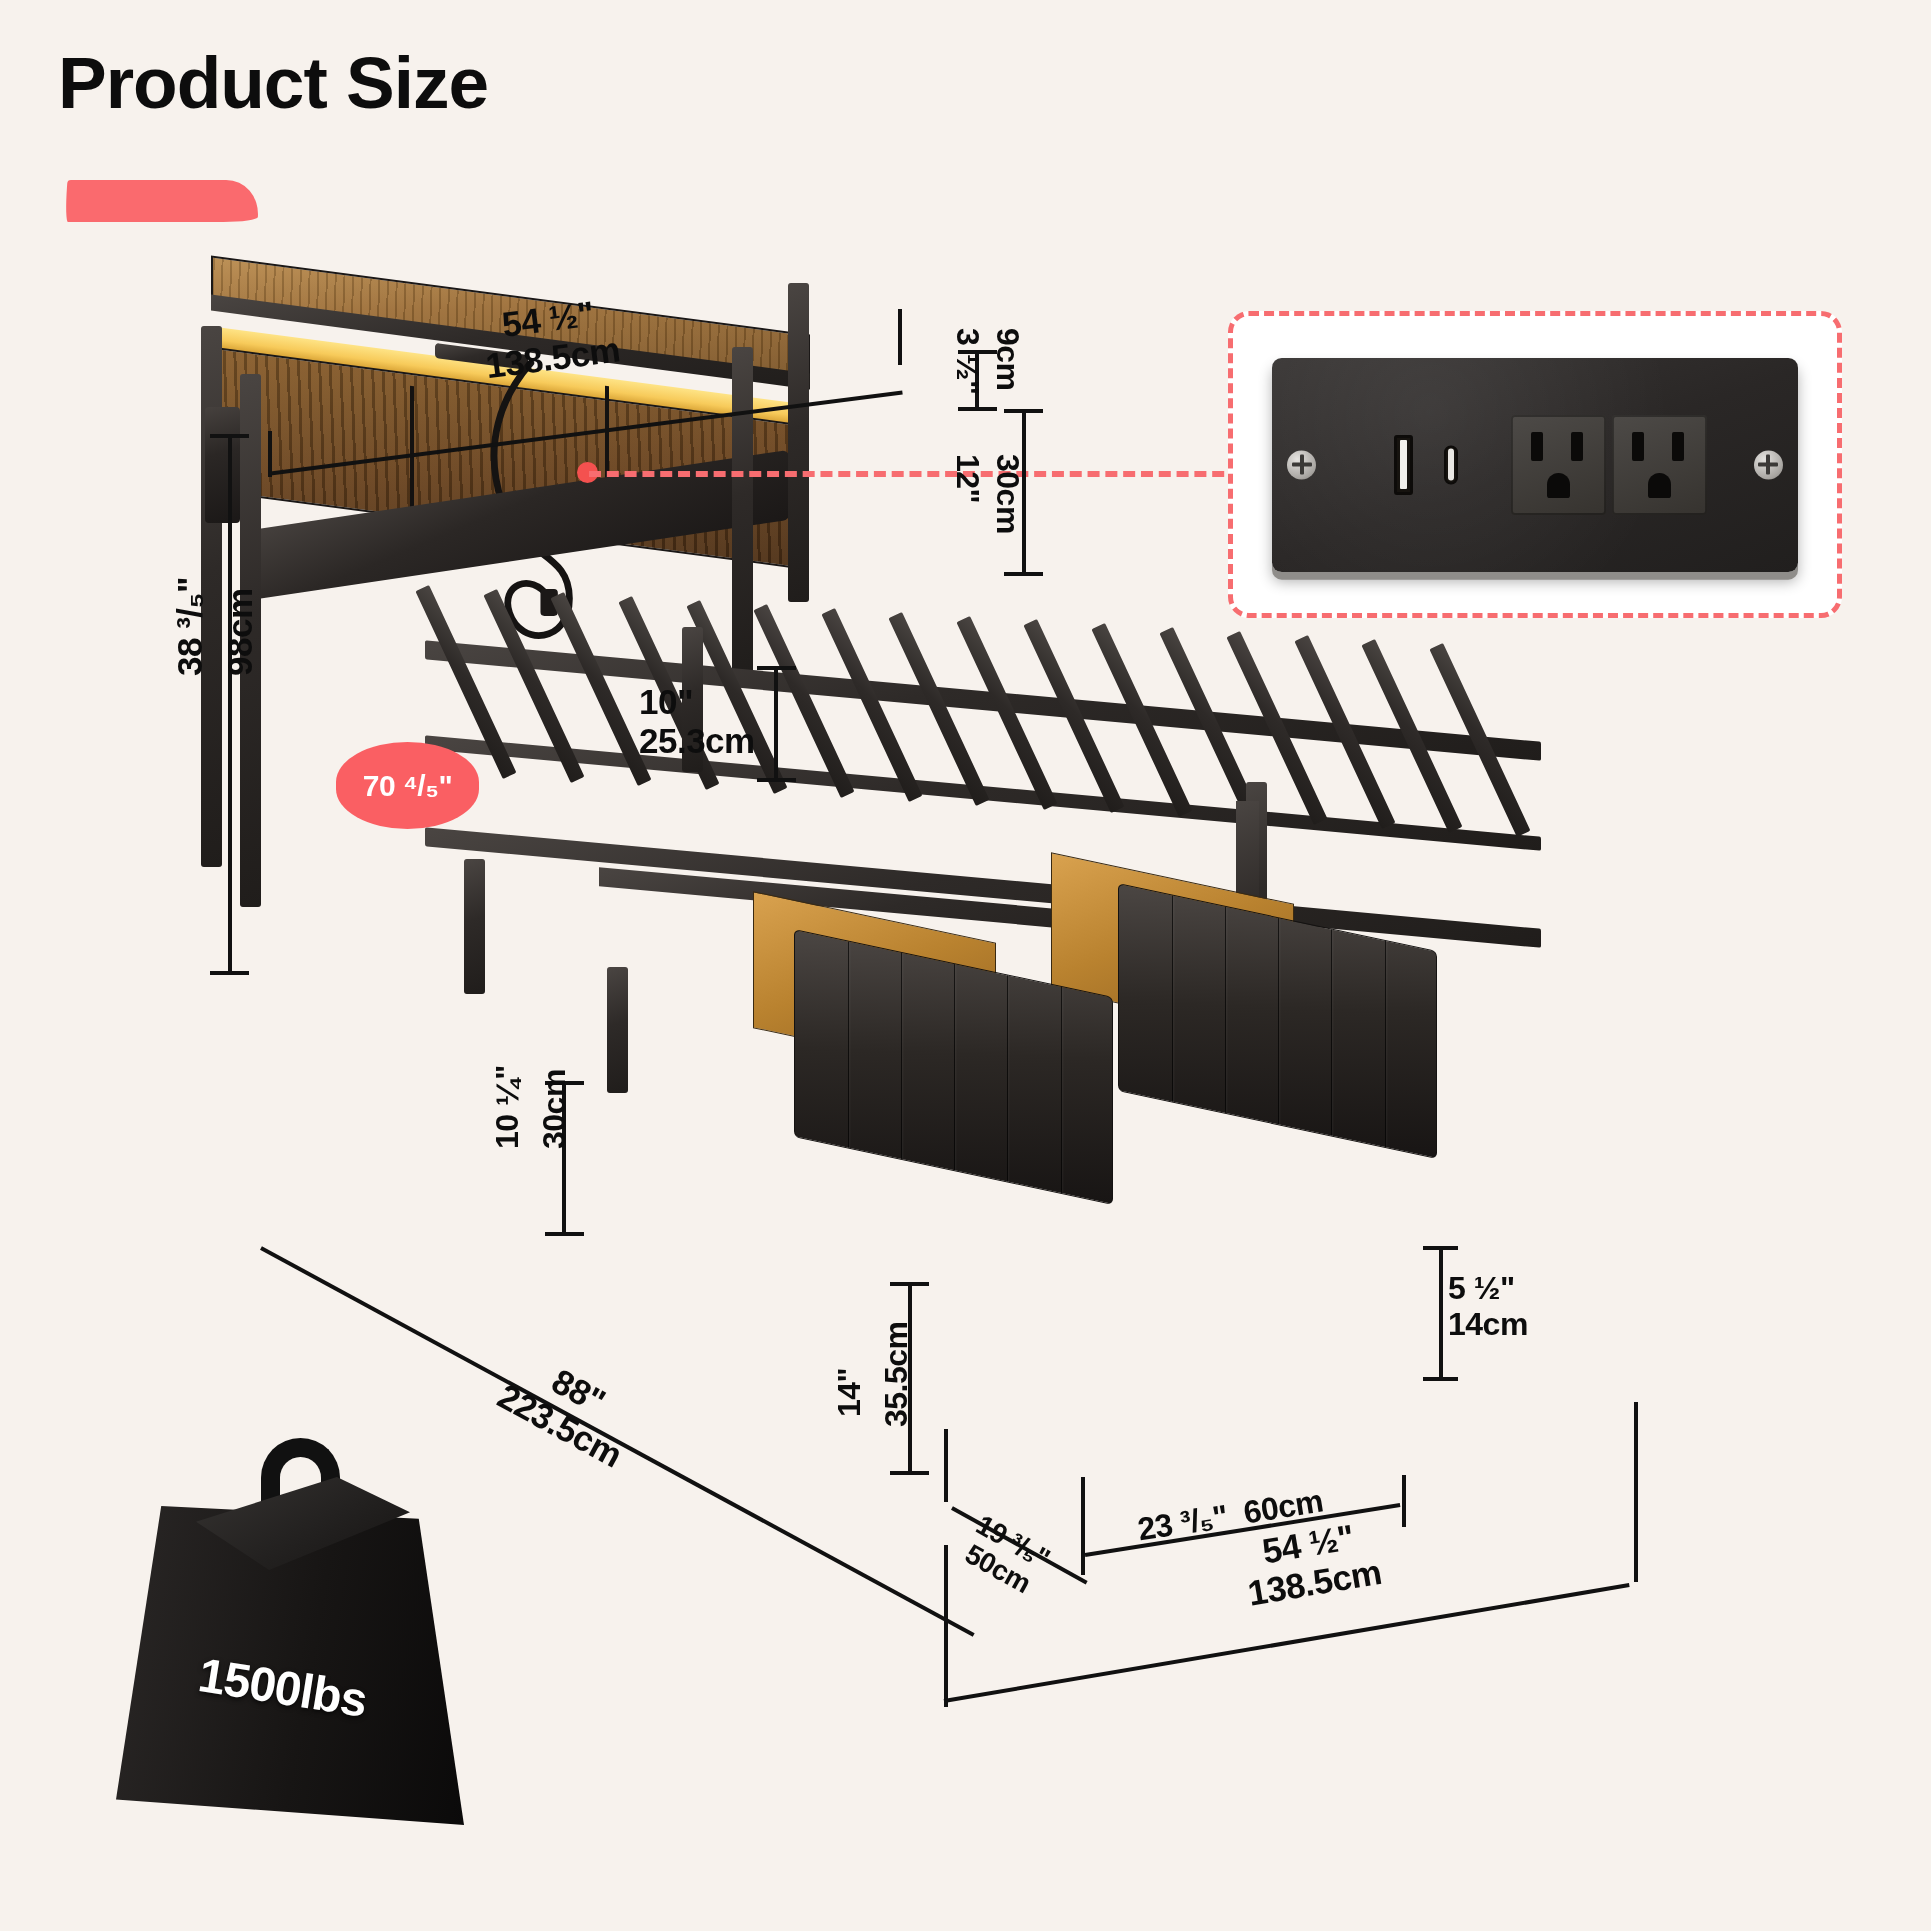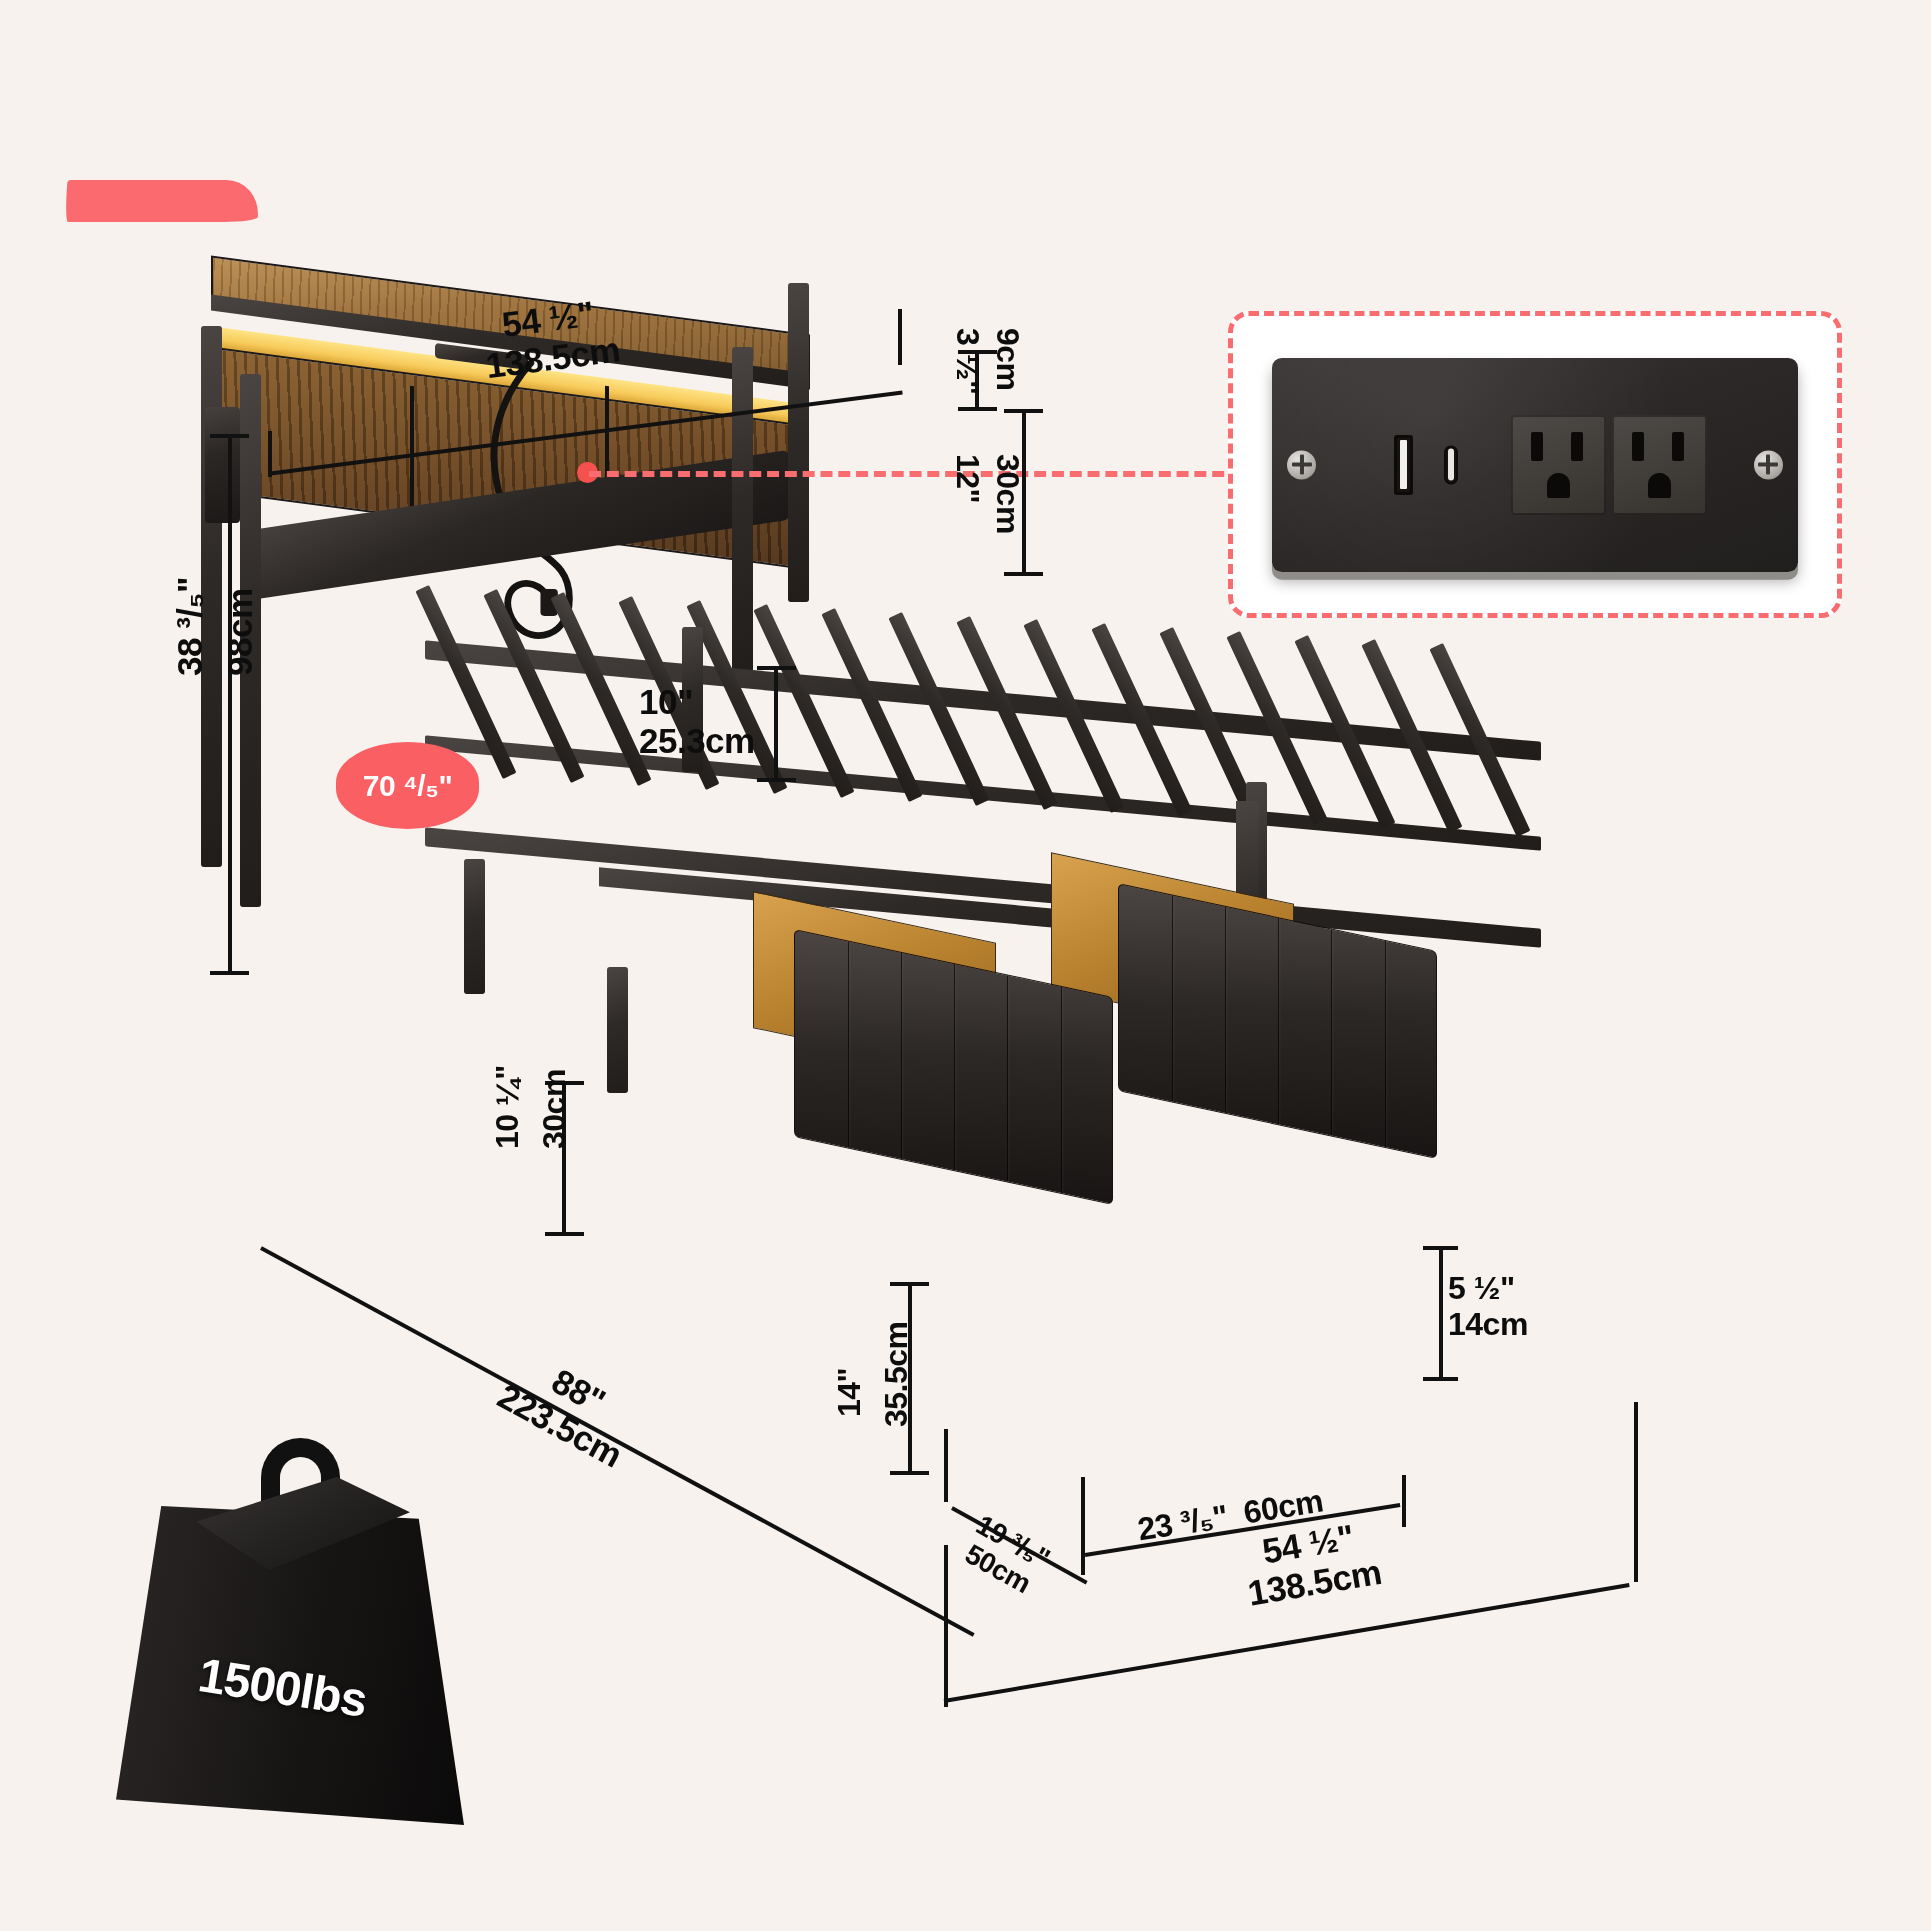--- a/index.html
+++ b/index.html
@@ -218,20 +218,21 @@
   .pointer-dot{
     position:absolute;left:577px;top:462px;width:21px;height:21px;
     border-radius:50%;background:#f4514f;
   }
 </style>
 </head>
 <body>
 
 <div class="stage">
 
+  <div class="page-title">Product Size</div>
   <div class="accent-leaf"></div>
 
   <div class="bed">
 
     <div class="shelf-top wood"></div>
     <div class="shelf-top-rail metal"></div>
 
     <div style="position:absolute;left:71px;top:124px;width:579px;height:21px;transform:skewY(7.5deg);opacity:.9;" class="glow"></div>
 
     <div style="position:absolute;left:70px;top:145px;width:591px;height:145px;transform:skewY(7.5deg);" class="wood-dark cubby-wall"></div>

